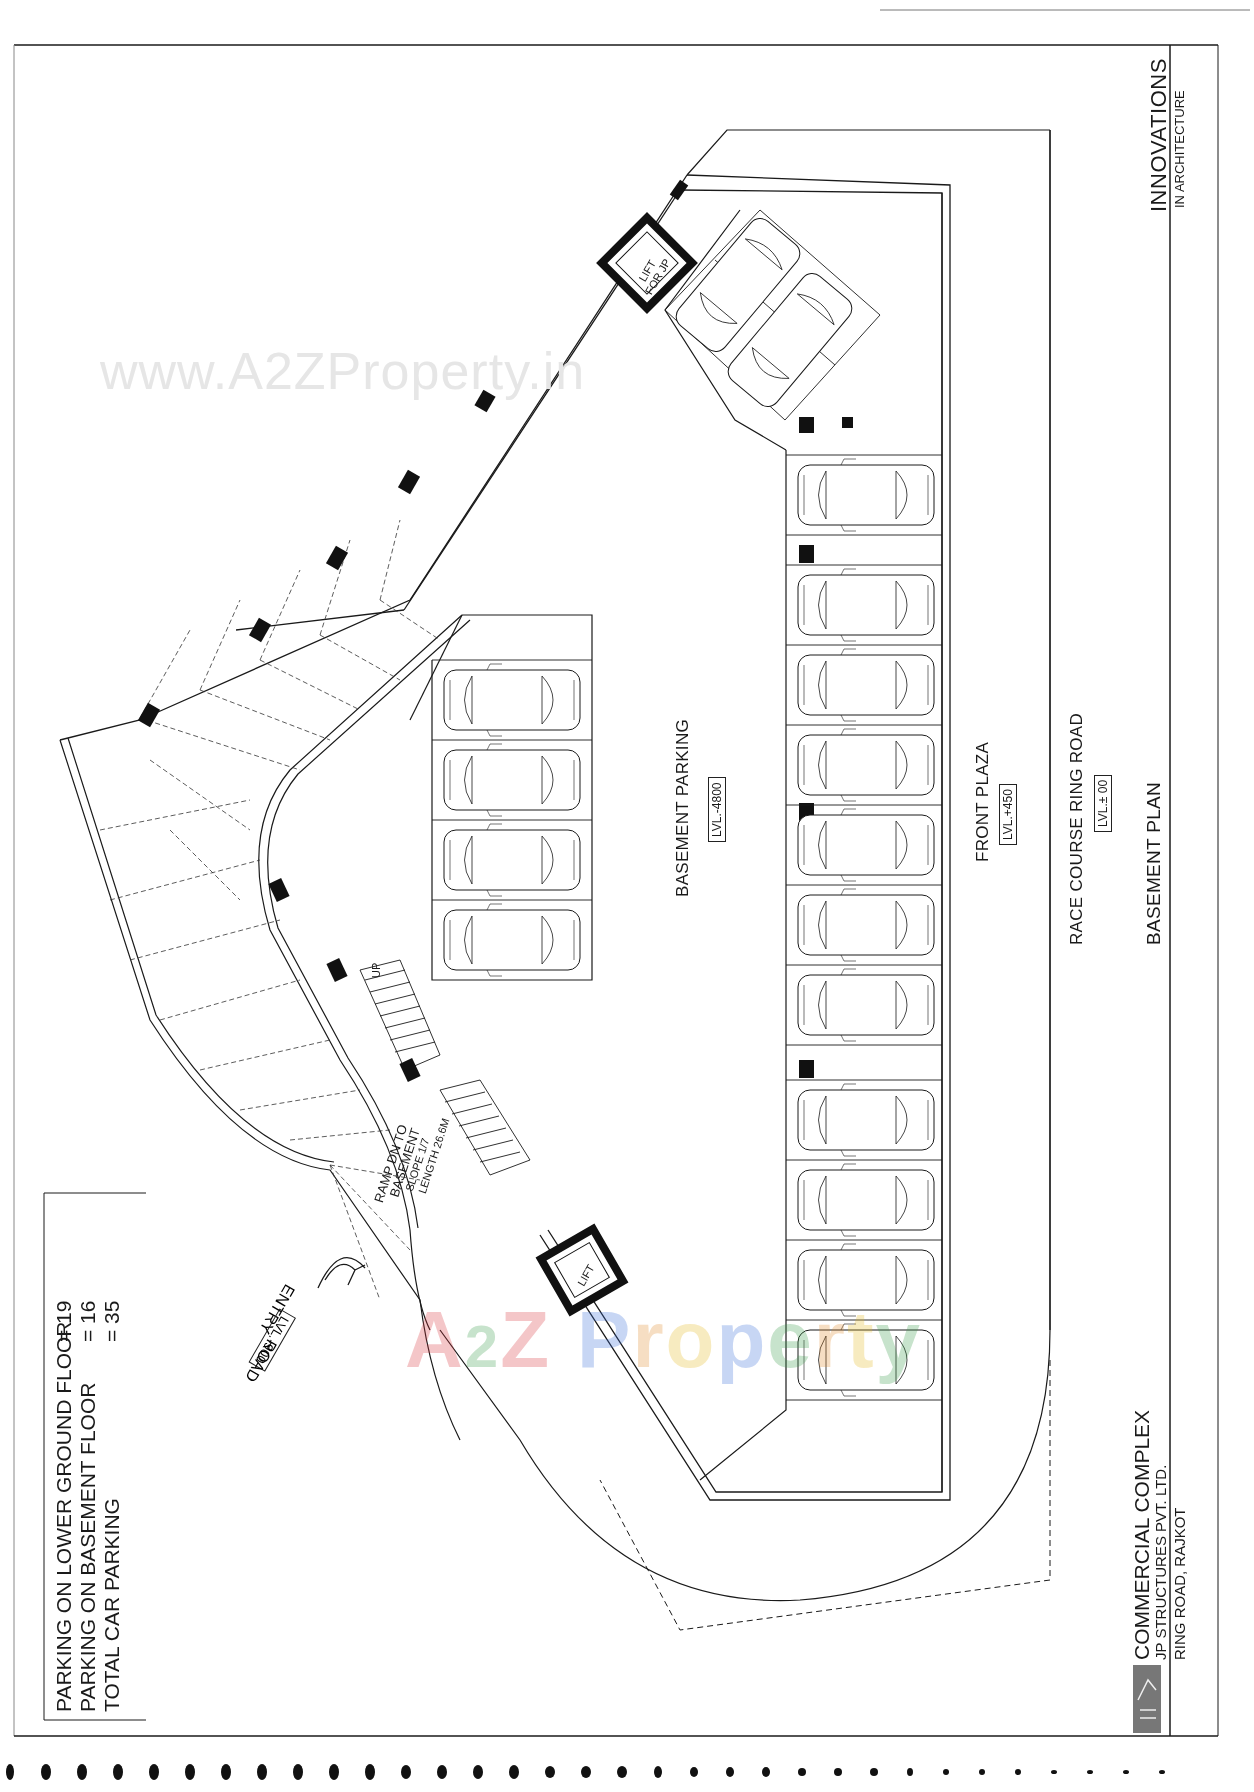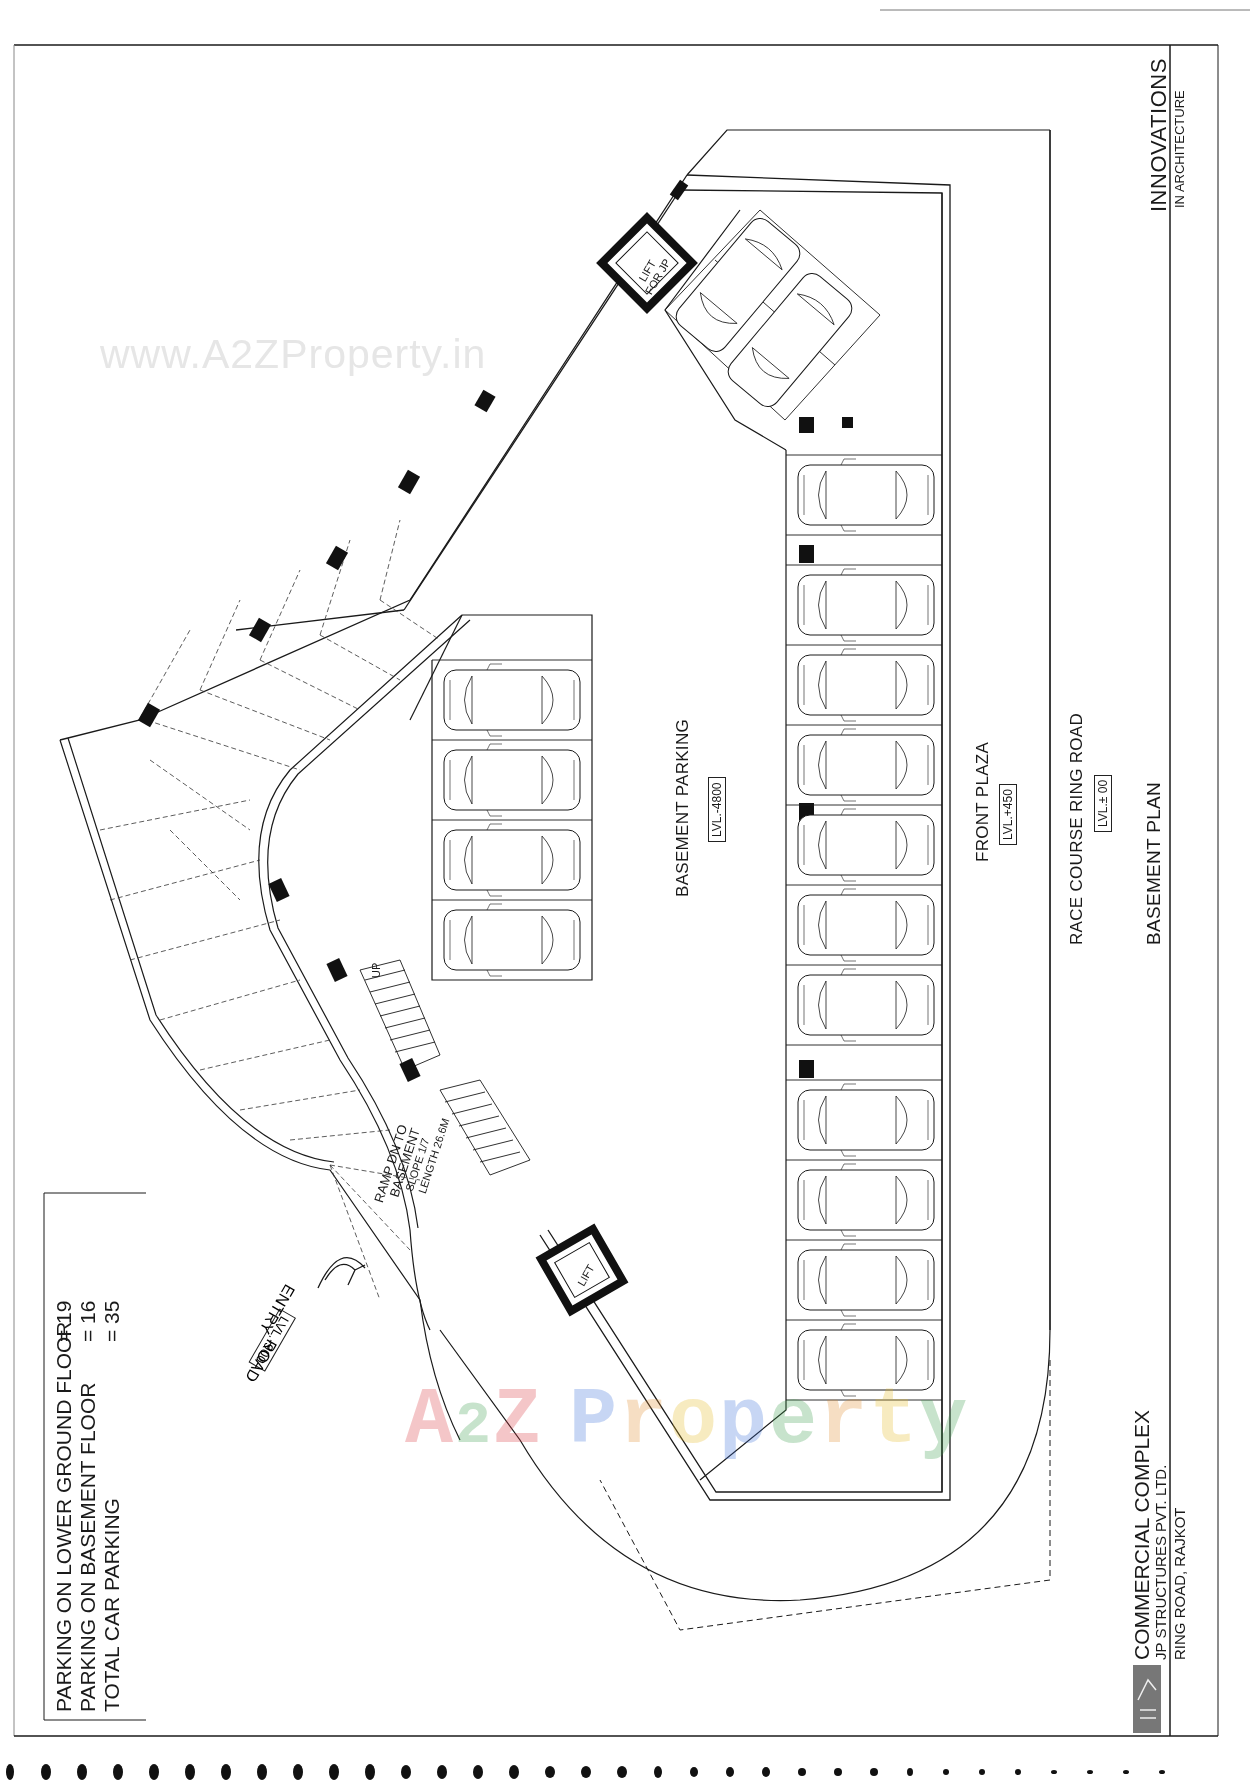--- a/index.html
+++ b/index.html
@@ -4,22 +4,22 @@
 <style>
   html, body { margin:0; padding:0; background:#ffffff; }
   body { width:1254px; height:1792px; position:relative; overflow:hidden; font-family:"Liberation Sans", sans-serif; }
   #plan { position:absolute; left:0; top:0; width:1254px; height:1792px; }
   .rot { position:absolute; transform-origin:0 0; transform:rotate(-90deg); white-space:nowrap; color:#1a1a1a; }
   .lbl { font-size:17px; letter-spacing:0.3px; }
   .lvl { font-size:12px; border:1px solid #222; padding:1px 4px; display:inline-block; }
   .legend { font-size:21px; line-height:24px; }
   .legend .row { display:flex; }
   .legend .k { width:370px; }
-  .wm-url { position:absolute; left:100px; top:331px; font-size:41px; color:#e6e6e6; letter-spacing:1px; font-family:"Liberation Sans", sans-serif; }
-  .wm-brand { position:absolute; left:405px; top:1375px; font-size:80px; font-weight:bold; letter-spacing:2px; opacity:0.28; font-family:Liberation Mono, monospace; }
+  .wm-url { position:absolute; left:100px; top:341px; font-size:52px; color:#e6e6e6; letter-spacing:1px; font-family:"Liberation Sans", sans-serif; }
+  .wm-brand { position:absolute; left:405px; top:1294px; font-size:80px; font-weight:bold; letter-spacing:2px; opacity:0.28; font-family:Liberation Sans, sans-serif; }
   .wm-brand span:nth-child(1){ color:#d9363e; }
   .wm-brand span:nth-child(2){ color:#3a9c4a; font-size:60px; }
   .wm-brand span:nth-child(3){ color:#d9363e; }
   .wm-brand span:nth-child(4){ color:#3b6fd8; margin-left:26px; }
   .wm-brand span:nth-child(5){ color:#e08a2a; }
   .wm-brand span:nth-child(6){ color:#e6b820; }
   .wm-brand span:nth-child(7){ color:#3b6fd8; }
   .wm-brand span:nth-child(8){ color:#3a9c4a; }
   .wm-brand span:nth-child(9){ color:#e08a2a; }
   .wm-brand span:nth-child(10){ color:#e6b820; }

